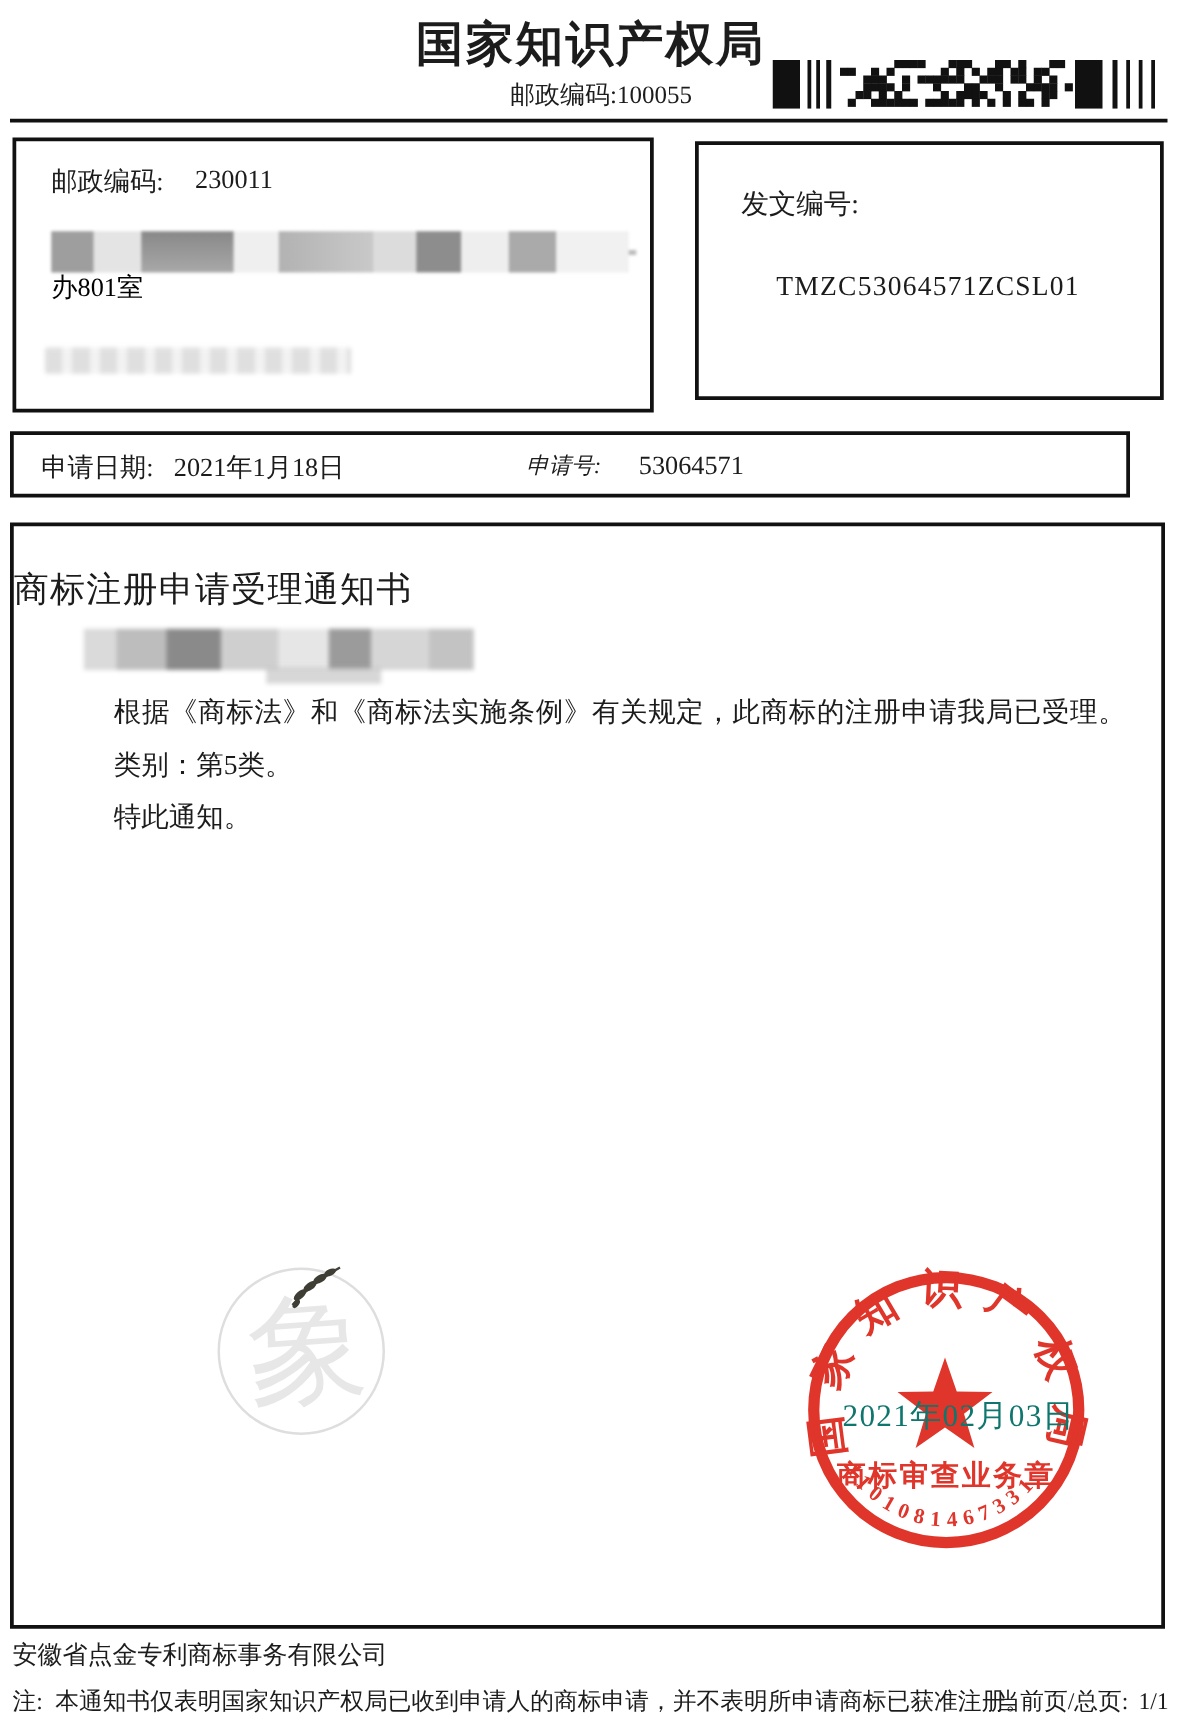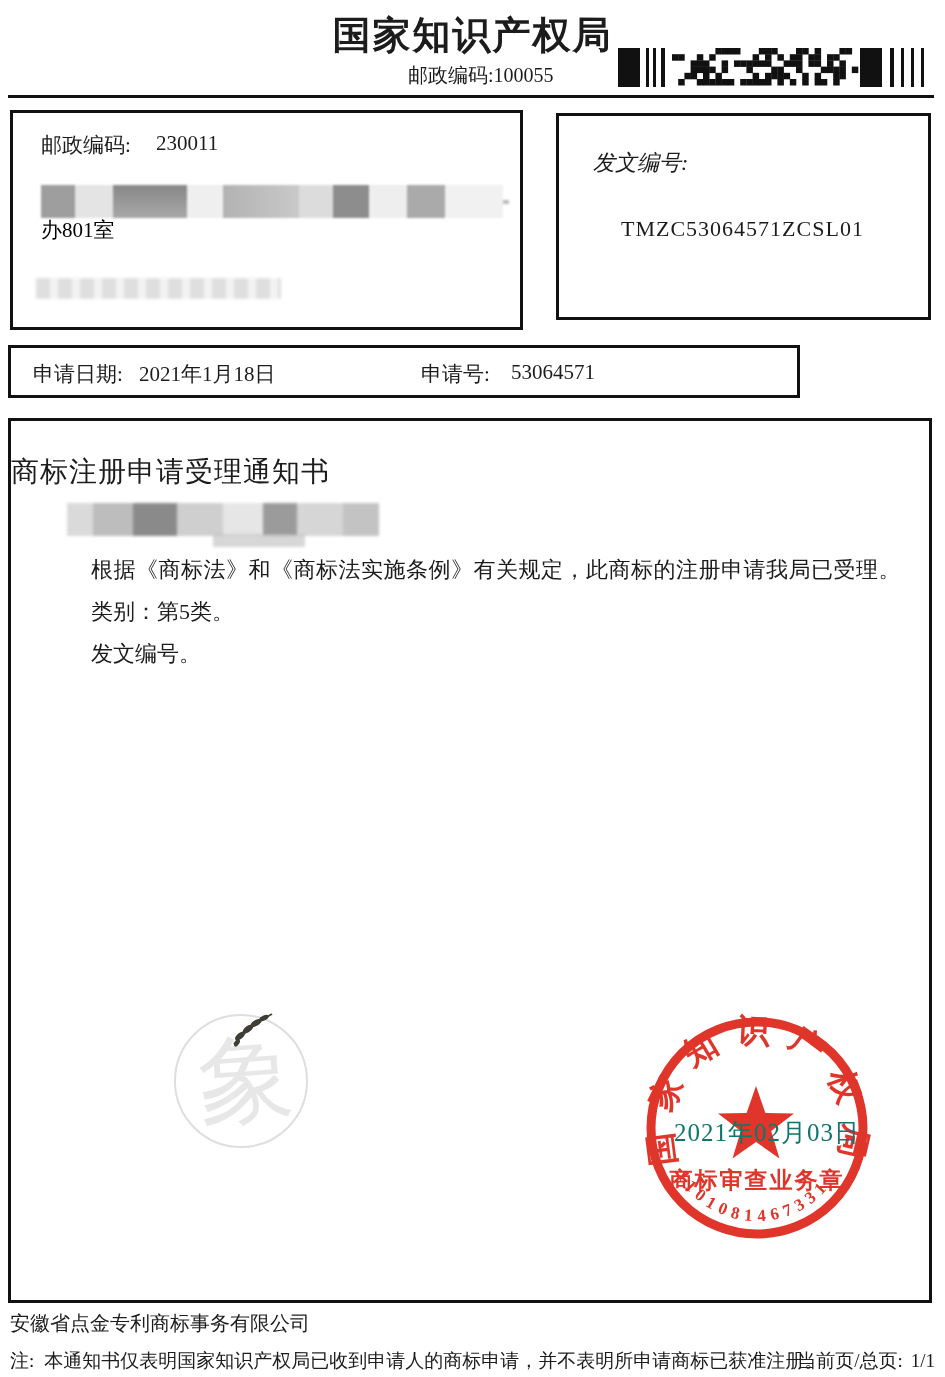--- a/index.html
+++ b/index.html
@@ -17,27 +17,27 @@
 
   .recipient-box { left:10px; top:110px; width:513px; height:220px; border:3px solid #111; }
   .refno-box { left:556px; top:113px; width:375px; height:207px; border:3px solid #111; }
   .rec-post { left:28px; top:18px; font-size:21px; }
   .rec-post-val { left:143px; top:18px; font-size:21px; }
   .redact-row1 { left:28px; top:72px; width:468px; height:33px; filter:blur(1.2px); display:flex; }
   .redact-row1 .seg { height:100%; }
   .rec-addr-visible { left:28px; top:103px; font-size:21px; color:#000000; }
   .redact-row2 { left:23px; top:165px; width:245px; height:21px; filter:blur(1.5px);
                  background:repeating-linear-gradient(90deg,#c6c6c6 0 14px,#e9e9e9 14px 22px); opacity:.55; border-radius:2px; }
-  .refno-label { left:34px; top:32px; font-size:22px;font-style:italic; }
+  .refno-label { left:34px; top:32px; font-size:22px; }
   .refno-value { left:62px; top:100px; font-size:22px; letter-spacing:1px; }
 
-  .app-row-box { left:8px; top:345px; width:792px; height:53px; border:3px solid #111; }
+  .app-row-box { left:8px; top:345px; width:896px; height:53px; border:3px solid #111; }
   .app-date-label { left:22px; top:12px; font-size:21px; }
   .app-date-value { left:128px; top:12px; font-size:21px; }
-  .app-no-label { left:410px; top:12px; font-size:21px; }
+  .app-no-label { left:410px; top:12px; font-size:18px;font-style:italic; }
   .app-no-value { left:500px; top:12px; font-size:21px; }
 
   .main-box { left:8px; top:418px; width:924px; height:885px; border:3px solid #111; }
   .notice-title { left:0; right:0; top:32px; text-align:left; font-size:28px; letter-spacing:1px; }
   .redact-company { left:56px; top:82px; width:312px; height:33px; filter:blur(1.6px); display:flex; }
   .redact-company .seg { height:100%; }
   .redact-company-sub { left:202px; top:113px; width:92px; height:13px; background:#bdbdbd; opacity:.6; filter:blur(1.5px); }
   .body-l1 { left:80px; top:134px; font-size:22px; letter-spacing:.5px; }
   .body-l2 { left:80px; top:176px; font-size:22px; }
   .body-l3 { left:80px; top:218px; font-size:22px; }
@@ -207,21 +207,21 @@
       <span class="seg" style="width:44px;background:#8a8a8a"></span>
       <span class="seg" style="width:46px;background:#cfcfcf"></span>
       <span class="seg" style="width:40px;background:#e6e6e6"></span>
       <span class="seg" style="width:34px;background:#9b9b9b"></span>
       <span class="seg" style="width:46px;background:#d6d6d6"></span>
       <span class="seg" style="width:36px;background:#c3c3c3"></span>
     </div>
     <div class="abs redact-company-sub"></div>
     <div class="abs body-l1">根据《商标法》和《商标法实施条例》有关规定，此商标的注册申请我局已受理。</div>
     <div class="abs body-l2">类别：第5类。</div>
-    <div class="abs body-l3">发文编号。</div>
+    <div class="abs body-l3">特此通知。</div>
   </div>
 
   <div class="abs wm-circle"></div>
   <div class="abs wm-glyph">象</div>
   <svg class="abs wm-leaf" viewBox="0 0 48 42" xmlns="http://www.w3.org/2000/svg">
     <path d="M6 36 C 14 26, 26 16, 44 6" stroke="#43433a" stroke-width="2" fill="none"></path>
     <ellipse cx="12" cy="28" rx="6" ry="3" fill="#3e3e35" transform="rotate(-40 12 28)"></ellipse>
     <ellipse cx="20" cy="21" rx="6" ry="3" fill="#3e3e35" transform="rotate(-35 20 21)"></ellipse>
     <ellipse cx="28" cy="15" rx="6" ry="3" fill="#3e3e35" transform="rotate(-30 28 15)"></ellipse>
     <ellipse cx="36" cy="10" rx="5" ry="2.6" fill="#3e3e35" transform="rotate(-25 36 10)"></ellipse>

